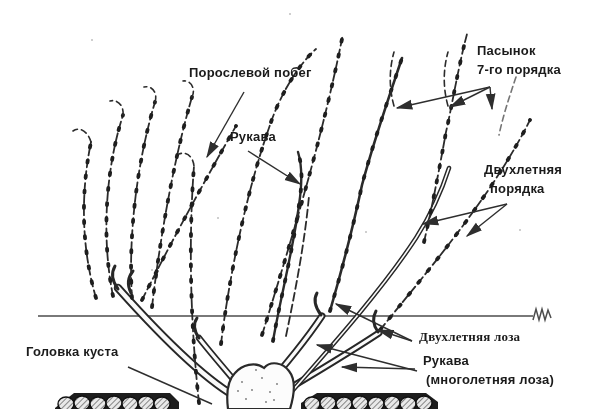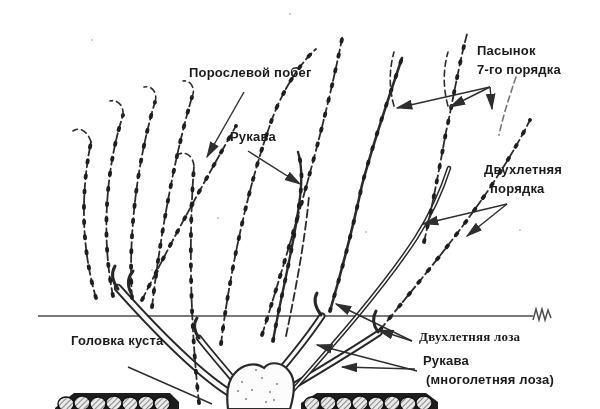--- a/index.html
+++ b/index.html
@@ -181,15 +181,15 @@
 
   <div class="lbl" style="left:161px;top:64px;margin-left:28px;">Порослевой побег</div>
   <div class="lbl" style="left:230px;top:128px;">Рукава</div>
   <div class="lbl" style="left:477px;top:42px;">Пасынок</div>
   <div class="lbl" style="left:477px;top:61px;">7-го порядка</div>
   <div class="lbl" style="left:484px;top:161px;">Двухлетняя</div>
   <div class="lbl" style="left:490px;top:180px;">порядка</div>
   <div class="lbl" style="left:419px;top:328px;font-family:Liberation Serif, serif;">Двухлетняя лоза</div>
   <div class="lbl" style="left:423px;top:352px;">Рукава</div>
   <div class="lbl" style="left:426px;top:371px;">(многолетняя лоза)</div>
-  <div class="lbl" style="left:26px;top:332px;margin-left:45px;">Головка куста</div>
+  <div class="lbl" style="left:26px;top:343px;">Головка куста</div>
 
 </div>
 
 </body></html>

